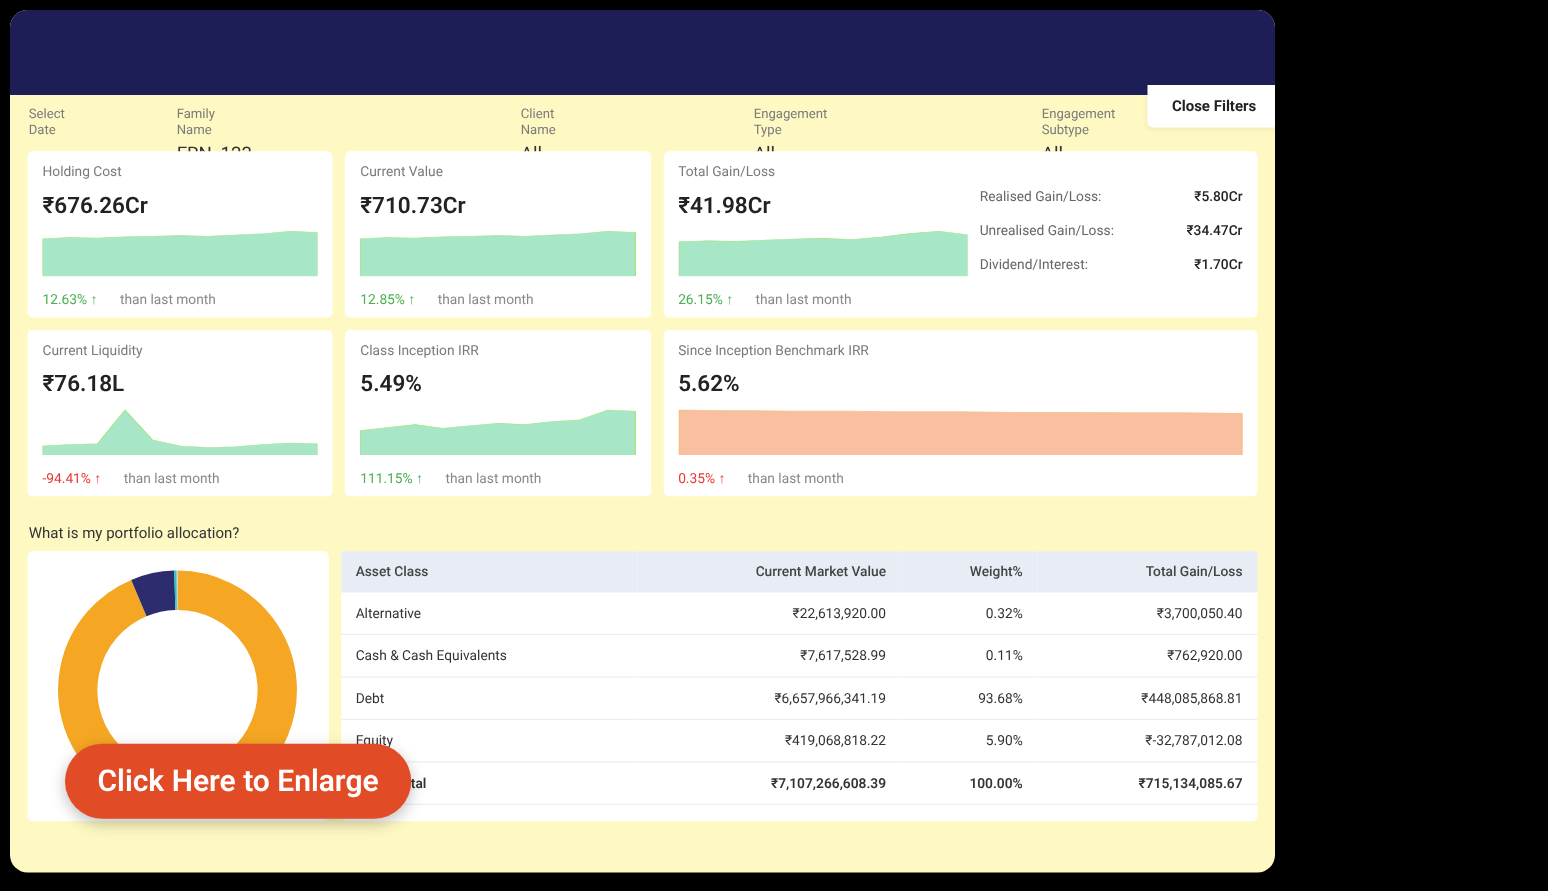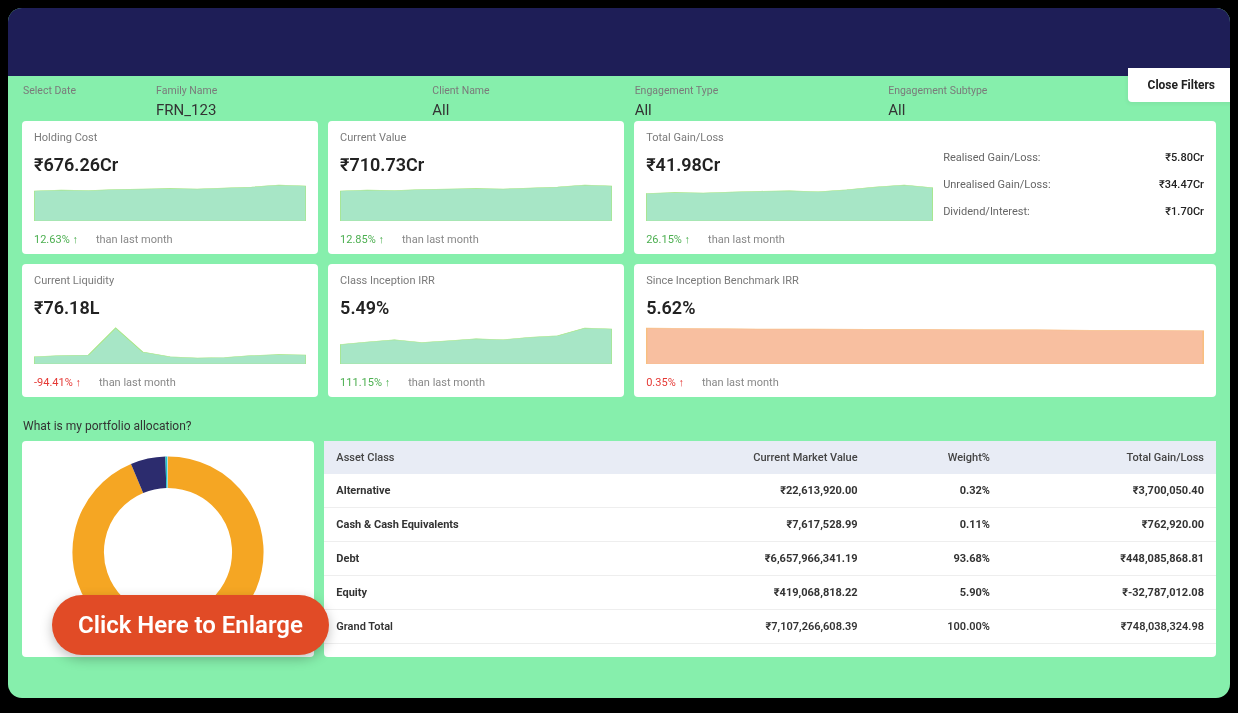--- a/index.html
+++ b/index.html
@@ -1,17 +1,17 @@
 <!DOCTYPE html>
 <html><head>
 <meta charset="utf-8">
 <style>
 * { margin: 0; padding: 0; box-sizing: border-box; }
 body { font-family: -apple-system, BlinkMacSystemFont, "Segoe UI", Roboto, sans-serif; background: #000; width: 1238px; height: 713px; overflow: hidden; position: relative; }
-.outer-frame { position: absolute; top: 8px; left: 8px; width: 1222px; height: 690px; background: #86efac; border-radius: 14px; overflow: hidden; box-shadow: 0 4px 20px rgba(0,0,0,0.5); }
+.outer-frame { position: absolute; top: 8px; left: 8px; width: 1012px; height: 690px; background: #fef9c3; border-radius: 14px; overflow: hidden; box-shadow: 0 4px 20px rgba(0,0,0,0.5); }
 .topbar { height: 68px; background: #1e1e57; }
 .filters { display: flex; align-items: flex-start; padding: 8px 15px 0 15px; font-size: 11px; color: #666; position: relative; height: 45px; }
 .filter-col { margin-right: 100px; display: flex; flex-direction: column; }
 .filter-col.selectdate { margin-right: 80px; }
 .filter-label { color: #7a7a7a; font-size: 10.5px; margin-bottom: 4px; }
 .filter-val { color: #333; font-size: 15px; }
 .close-filters { position: absolute; right: -5px; top: -8px; background: #fff; padding: 10px 20px; font-size: 12px; font-weight: 700; color: #222; border-radius: 0 0 0 4px; box-shadow: -1px 2px 4px rgba(0,0,0,0.05); cursor: pointer; }
 .section-title { font-size: 12px; color: #333; padding: 12px 15px 8px 15px; }
 .kpi-row { display: flex; gap: 10px; padding: 0 14px; margin-bottom: 10px; }
 .kpi-card { background: #fff; border-radius: 4px; padding: 10px 12px 8px 12px; flex: 1; position: relative; }
@@ -27,21 +27,21 @@
 .delta-neg { color: #e53935; }
 .delta-text { color: #888; margin-left: 10px; }
 .side-metric { display: flex; justify-content: space-between; font-size: 11px; color: #666; margin-bottom: 14px; }
 .side-metric-val { color: #222; font-weight: 500; }
 .alloc-wrap { display: flex; gap: 10px; padding: 0 14px; }
 .donut-card { background: #fff; border-radius: 4px; flex: 1; display: flex; justify-content: center; align-items: flex-start; padding-top: 6px; }
 .table-card { background: #fff; border-radius: 4px; flex: 3.05; }
 .alloc-table { width: 100%; border-collapse: collapse; font-size: 11px; }
 .alloc-table th { background: #e8ecf5; color: #444; font-weight: 500; text-align: left; padding: 10px 12px; }
 .alloc-table th.right, .alloc-table td.right { text-align: right; }
-.alloc-table td { padding: 10px 12px; border-bottom: 1px solid #eee; color: #333; font-weight: bold; }
+.alloc-table td { padding: 10px 12px; border-bottom: 1px solid #eee; color: #333; }
 .alloc-table tr.total td { font-weight: 600; }
 .donut-svg { width: 210px; height: 210px; }
 .enlarge-badge { position: absolute; left: 52px; bottom: 58px; background: #e14b26; color: #fff; font-size: 24px; font-weight: 600; padding: 16px 26px; border-radius: 40px; box-shadow: 0 4px 12px rgba(0,0,0,0.25); cursor: pointer; }
 </style>
 </head>
 <body>
 
 <div class="outer-frame">
   <div class="topbar"></div>
 
@@ -200,21 +200,21 @@
             <tr>
               <td>Equity</td>
               <td class="right">₹419,068,818.22</td>
               <td class="right">5.90%</td>
               <td class="right">₹-32,787,012.08</td>
             </tr>
             <tr class="total">
               <td>Grand Total</td>
               <td class="right">₹7,107,266,608.39</td>
               <td class="right">100.00%</td>
-              <td class="right">₹748,038,324.98</td>
+              <td class="right">₹715,134,085.67</td>
             </tr>
           </tbody>
       </table>
     </div>
   </div>
 </div>
 
 <div class="enlarge-badge">Click Here to Enlarge</div>
 
 </body></html>

